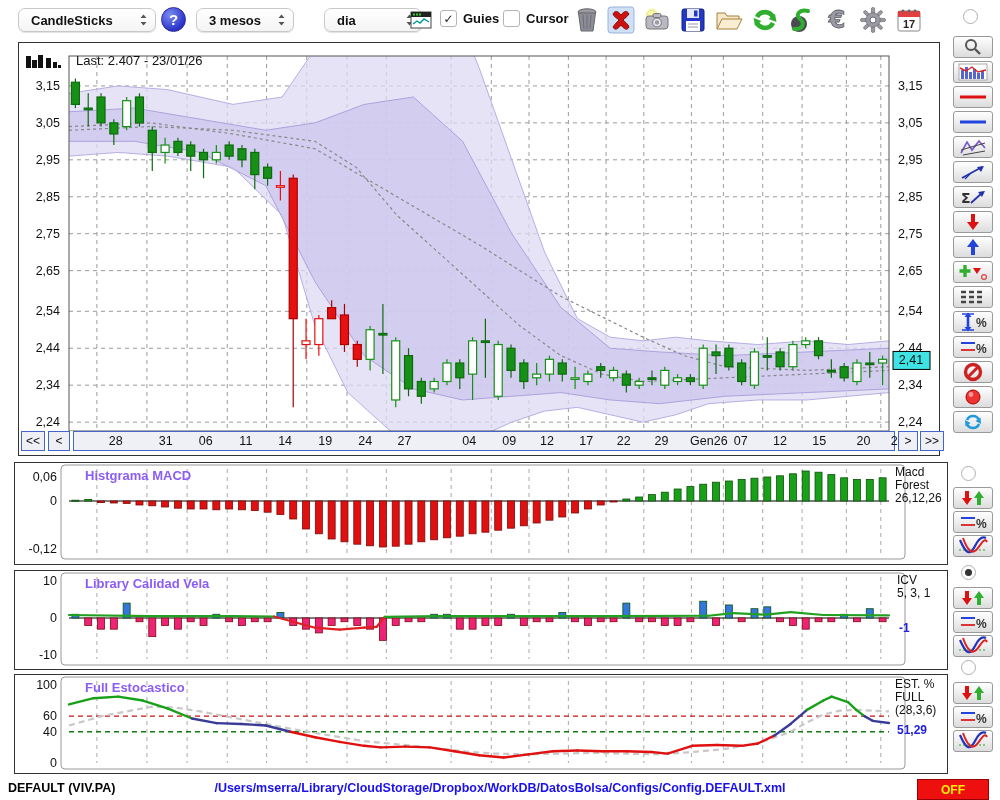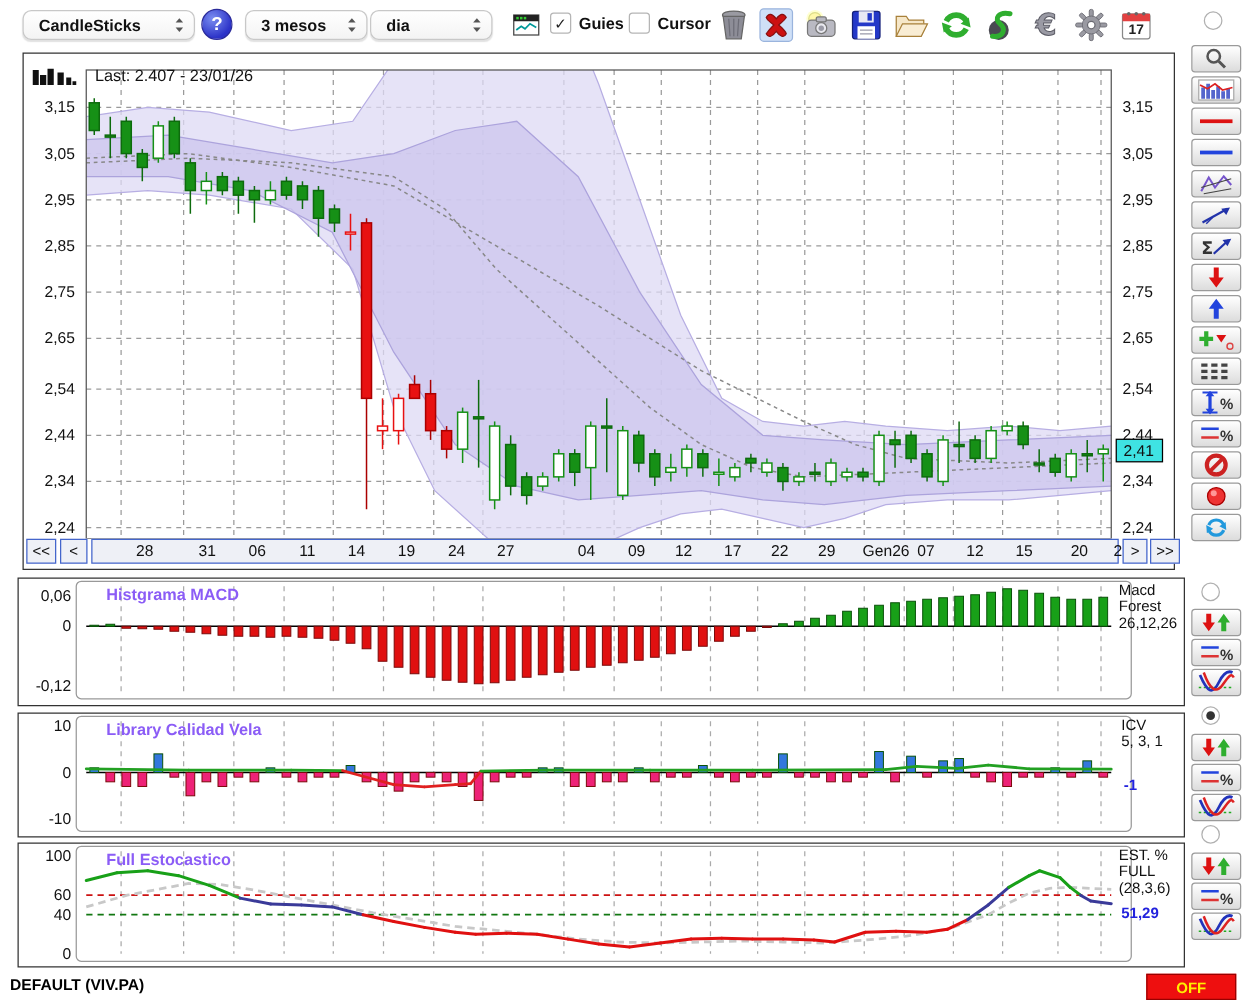--- a/index.html
+++ b/index.html
@@ -70,21 +70,21 @@
     <button class="helpbtn" style="left:161px;">?</button>
     <div class="popup" style="left:196px;width:98px;align-items:center;">
       <span class="lbl">3 mesos</span>
       <span class="stepper">
         <svg width="9" height="16" viewBox="0 0 9 16">
             <path d="M1.5 6 4.5 2.5 7.5 6z" fill="#555"></path>
             <path d="M1.5 10 4.5 13.5 7.5 10z" fill="#555"></path>
           </svg>
       </span>
     </div>
-    <div class="popup" style="left:296px;width:98px;">
+    <div class="popup" style="left:324px;width:98px;">
       <span class="lbl">dia</span>
       <span class="stepper">
         <svg width="9" height="16" viewBox="0 0 9 16">
             <path d="M1.5 6 4.5 2.5 7.5 6z" fill="#555"></path>
             <path d="M1.5 10 4.5 13.5 7.5 10z" fill="#555"></path>
           </svg>
       </span>
     </div>
     <button class="tbtn" style="left:408px;width:26px;">
       <svg width="22" height="18" viewBox="0 0 22 18">
@@ -898,16 +898,17 @@
       <svg width="30" height="20" viewBox="0 0 30 20">
           <path d="M1 14 29 14" stroke="#2a2" stroke-width="1.2" stroke-dasharray="2,2"></path>
           <path d="M2 4 C8 18,12 20,17 10 S26 1,28 2" fill="none" stroke="#2233bb" stroke-width="2.2"></path>
           <path d="M5 2 C10 16,15 19,20 12 S27 2,29 6" fill="none" stroke="#dd2222" stroke-width="2"></path>
         </svg>
     </button>
   </div>
 
   <div class="statusbar">
     <span class="sym">DEFAULT (VIV.PA)</span>
+    <span class="cfgpath">/Users/mserra/Library/CloudStorage/Dropbox/WorkDB/DatosBolsa/Configs/Config.DEFAULT.xml</span>
     <span class="offbadge">OFF</span>
   </div>
 
 </div>
 
 </body></html>

